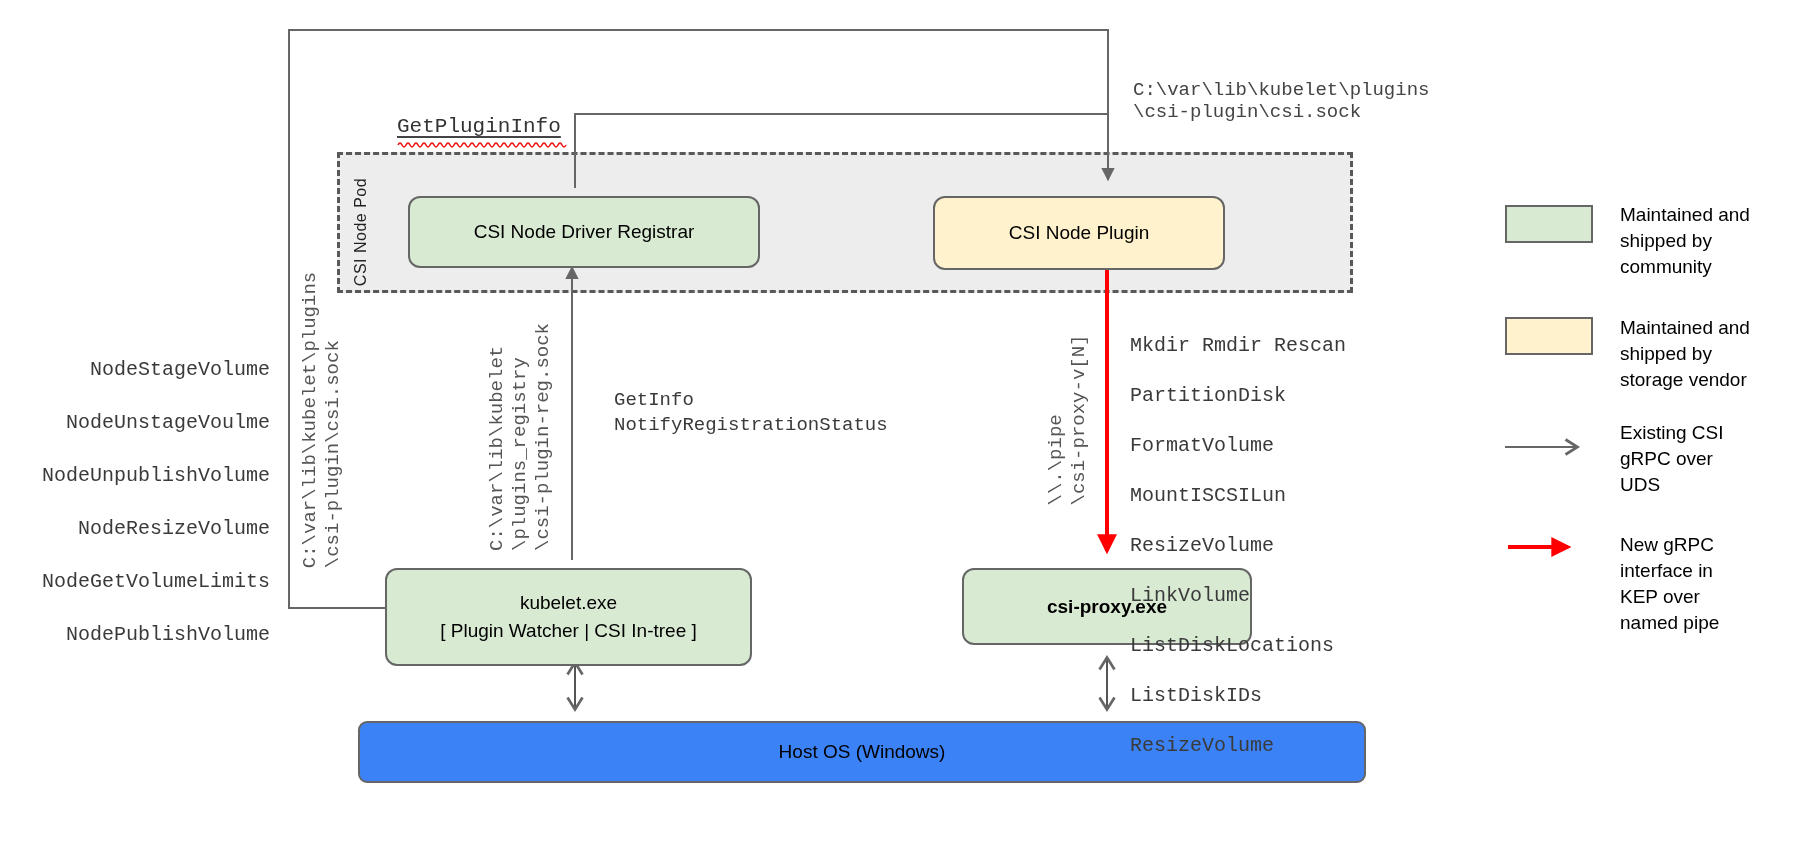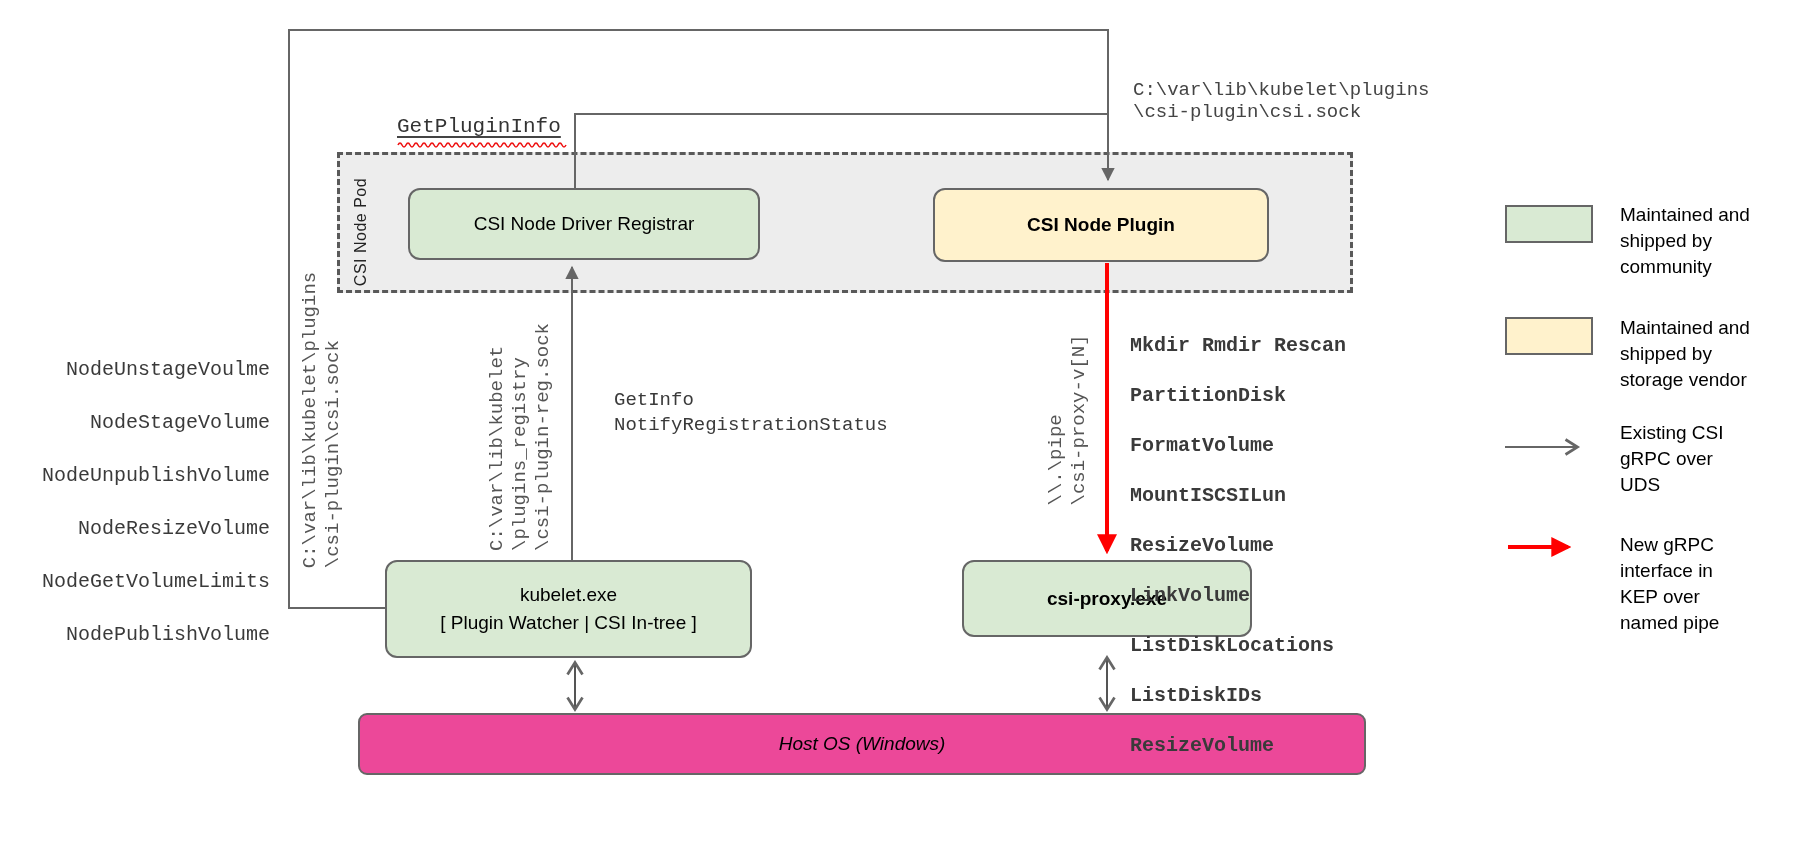--- a/index.html
+++ b/index.html
@@ -13,40 +13,40 @@
 
   
   .pod{left:337px;top:152px;width:1016px;height:141px;background:#ededed;
        border:3px dashed #595959;box-sizing:border-box;z-index:1;}
   .pod-label{left:361px;top:232px;transform:translate(-50%,-50%) rotate(-90deg);
        font-size:16px;letter-spacing:.5px;color:#222;white-space:nowrap;z-index:3;}
 
   
   .node{box-sizing:border-box;border:2px solid #666;border-radius:12px;
         display:flex;align-items:center;justify-content:center;flex-direction:column;
-        font-size:19px;color:#000;text-align:center;z-index:3;line-height:28px;}
+        font-size:19px;color:#000;text-align:center;z-index:3;line-height:28px;margin-top:8px;}
   .green{background:#d9ead3;}
   .yellow{background:#fff2cc;}
-  .blue{background:#ec4899;font-style:italic;}
+  .blue{background:#3b82f6;}
 
   .registrar{left:408px;top:188px;width:352px;height:72px;}
-  .plugin{left:933px;top:188px;width:336px;height:74px;font-weight:bold;}
+  .plugin{left:933px;top:188px;width:292px;height:74px;}
   .kubelet{left:385px;top:560px;width:367px;height:98px;align-items:center;}
   .csiproxy{left:962px;top:560px;width:290px;height:77px;font-weight:bold;}
   .hostos{left:358px;top:713px;width:1008px;height:62px;border-radius:9px;}
 
   
   .mono{font-family:"Liberation Mono","DejaVu Sans Mono",monospace;color:#444;
         white-space:pre-line;z-index:4;}
   .gpi{left:397px;top:115px;font-size:21px;color:#333;white-space:nowrap;
        text-decoration:underline solid #444 1.5px;text-underline-offset:4px;}
   .squiggle{left:397px;top:140px;z-index:4;}
   .path-top{left:1133px;top:79px;font-size:19px;line-height:22px;}
   .node-api{left:28px;top:330px;width:242px;text-align:right;font-size:20px;line-height:26.5px;color:#3a3a3a;}
-  .proxy-api{left:1130px;top:308px;width:300px;font-size:20px;line-height:25px;color:#3a3a3a;font-weight:bold;}
+  .proxy-api{left:1130px;top:308px;width:300px;font-size:20px;line-height:25px;color:#3a3a3a;}
   .reg-calls{left:598px;top:388px;font-size:19px;line-height:25px;color:#3a3a3a;margin-left:16px;}
 
   
   .vtext{transform:translate(-50%,-50%) rotate(-90deg);font-family:"Liberation Mono","DejaVu Sans Mono",monospace;
          font-size:19px;line-height:23px;color:#555;white-space:pre;z-index:4;}
   .v-csisock{left:322px;top:420px;}
   .v-regsock{left:520px;top:437px;}
   .v-pipe{left:1068px;top:420px;}
 
   
@@ -113,22 +113,22 @@
 
   <div class="abs mono gpi">GetPluginInfo</div>
   <svg class="abs squiggle" width="172" height="8">
     <path d="M1 5 Q3 1 5 5 T9 5 T13 5 T17 5 T21 5 T25 5 T29 5 T33 5 T37 5 T41 5 T45 5 T49 5 T53 5 T57 5 T61 5 T65 5 T69 5 T73 5 T77 5 T81 5 T85 5 T89 5 T93 5 T97 5 T101 5 T105 5 T109 5 T113 5 T117 5 T121 5 T125 5 T129 5 T133 5 T137 5 T141 5 T145 5 T149 5 T153 5 T157 5 T161 5 T165 5 T169 5" fill="none" stroke="#e11" stroke-width="1.6"></path>
   </svg>
 
   <div class="abs mono path-top">C:\var\lib\kubelet\plugins
 \csi-plugin\csi.sock</div>
 
   <div class="abs mono node-api">
+    <div>NodeStageVolume</div>
     <div>NodeUnstageVoulme</div>
-    <div>NodeStageVolume</div>
     <div>NodeUnpublishVolume</div>
     <div>NodeResizeVolume</div>
     <div>NodeGetVolumeLimits</div>
     <div>NodePublishVolume</div>
   </div>
 
   <div class="abs mono proxy-api">
     <div>Mkdir Rmdir Rescan</div>
     <div>PartitionDisk</div>
     <div>FormatVolume</div>

